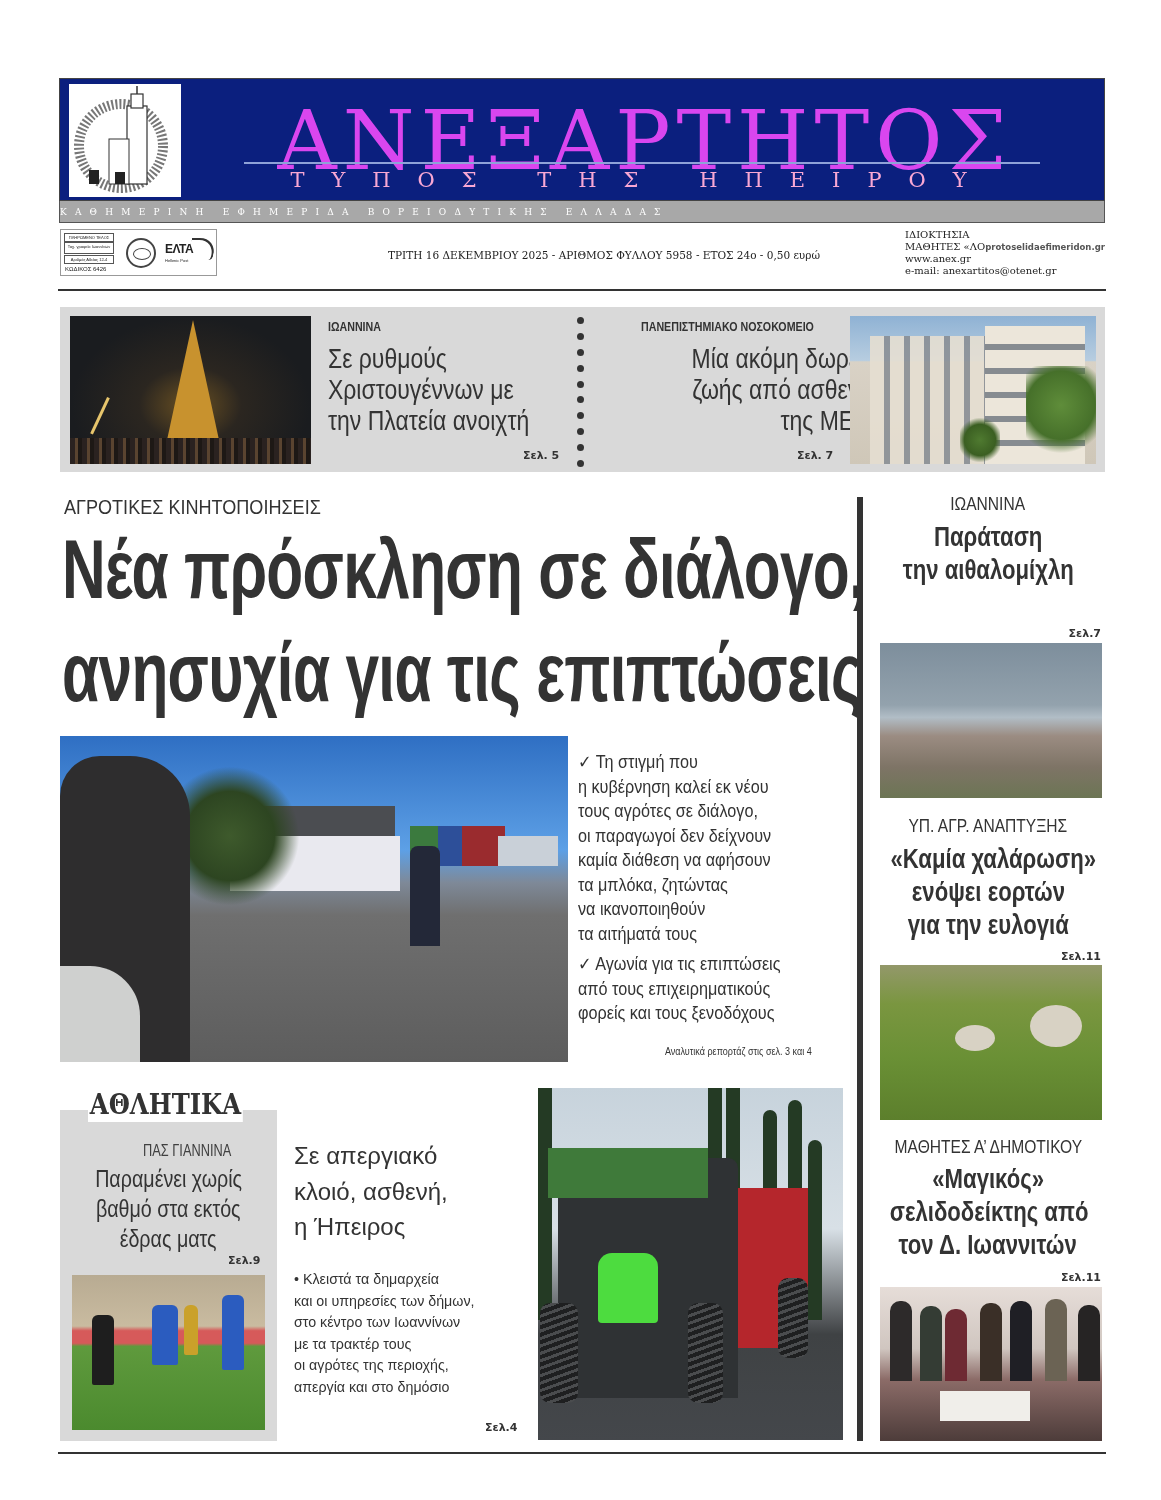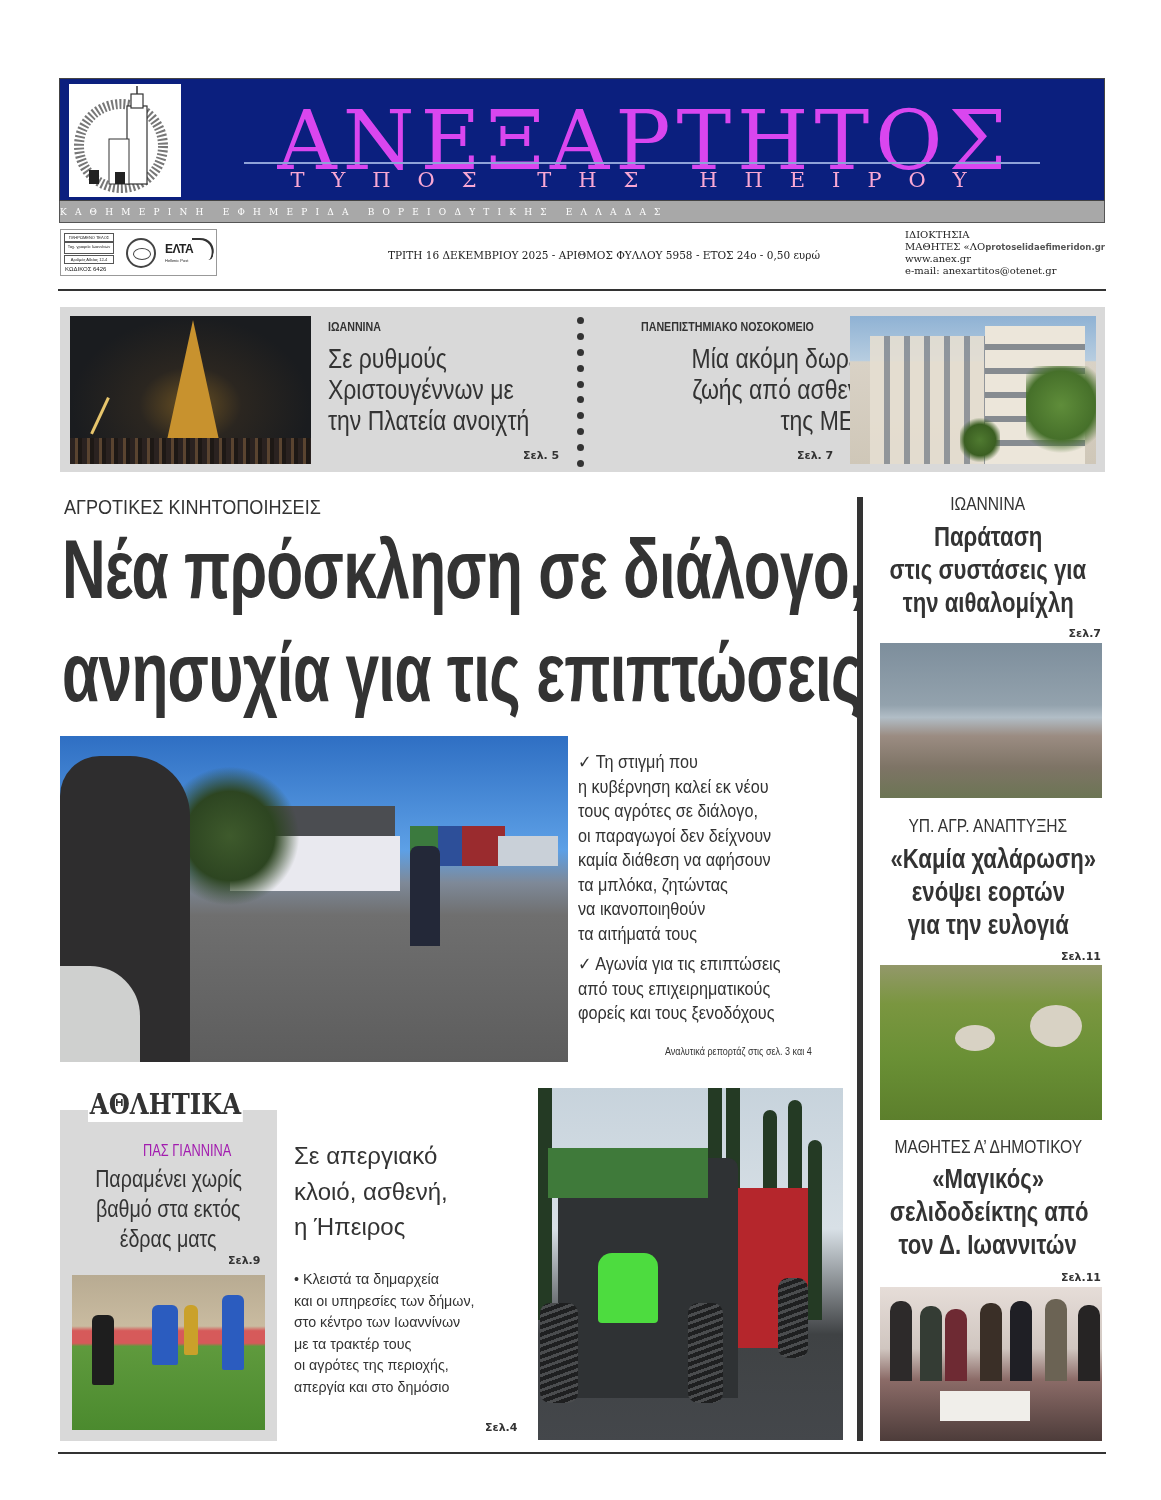--- a/index.html
+++ b/index.html
@@ -208,21 +208,21 @@
   </div>
   <div class="blk">
     <div><span>✓</span> <span>Αγωνία για τις επιπτώσεις</span></div>
     <div>από τους επιχειρηματικούς</div>
     <div>φορείς και τους ξενοδόχους</div>
   </div>
 </div>
 <div id="reports-ref" class="abs">Αναλυτικά ρεπορτάζ στις σελ. 3 και 4</div>
 
 <div id="sports-box" class="abs">
-  <div class="abs" style="left:0;top:32px;width:254px;text-align:center;font-size:16px;color:#a21caf;">
+  <div class="abs" style="left:0;top:32px;width:254px;text-align:center;font-size:16px;color:#404040;">
     <span style="display:inline-block;transform:scaleX(0.8);">ΠΑΣ ΓΙΑΝΝΙΝΑ</span>
   </div>
   <div class="abs" style="left:0;top:54px;width:217px;text-align:center;font-size:24px;line-height:30px;color:#333;">
     <div><span style="display:inline-block;transform:scaleX(0.82);">Παραμένει χωρίς</span></div>
     <div><span style="display:inline-block;transform:scaleX(0.82);">βαθμό στα εκτός</span></div>
     <div><span style="display:inline-block;transform:scaleX(0.82);">έδρας ματς</span></div>
   </div>
   <div class="page-ref" style="left:168px;top:144px;">Σελ.9</div>
   <div id="sports-photo" class="abs photo">
     <div class="player" style="left:20px;top:40px;width:22px;height:70px;background:#1e1e1e;"></div>
@@ -262,21 +262,20 @@
   <div class="wheel" style="left:2px;top:215px;width:38px;height:100px;"></div>
   <div class="wheel" style="left:150px;top:215px;width:35px;height:100px;"></div>
   <div class="wheel" style="left:240px;top:190px;width:30px;height:80px;"></div>
 </div>
 
 <div id="vdivider" class="abs"></div>
 
 <div class="right-kicker" style="top:493px;"><span>ΙΩΑΝΝΙΝΑ</span></div>
 <div class="right-title" style="top:521px;">
   <div><span>Παράταση</span></div>
-  <div><span>στις συστάσεις για</span></div>
   <div><span>την αιθαλομίχλη</span></div>
 </div>
 <div class="right-ref" style="top:627px;">Σελ.7</div>
 <div id="smog-photo" class="abs photo"></div>
 
 <div class="right-kicker" style="top:815px;"><span>ΥΠ. ΑΓΡ. ΑΝΑΠΤΥΞΗΣ</span></div>
 <div class="right-title" style="top:843px;">
   <div><span>«Καμία χαλάρωση»</span></div>
   <div><span>ενόψει εορτών</span></div>
   <div><span>για την ευλογιά</span></div>

